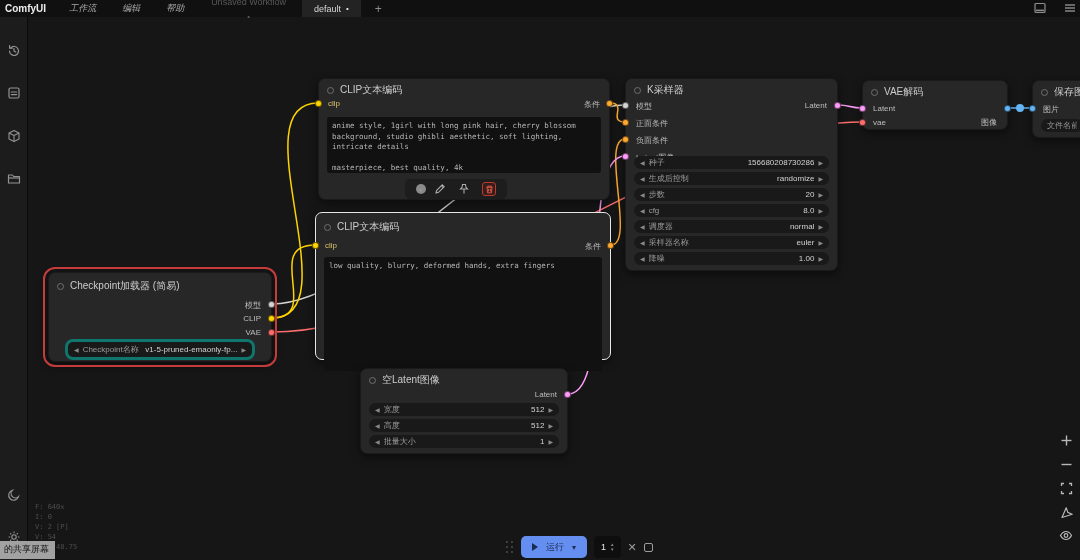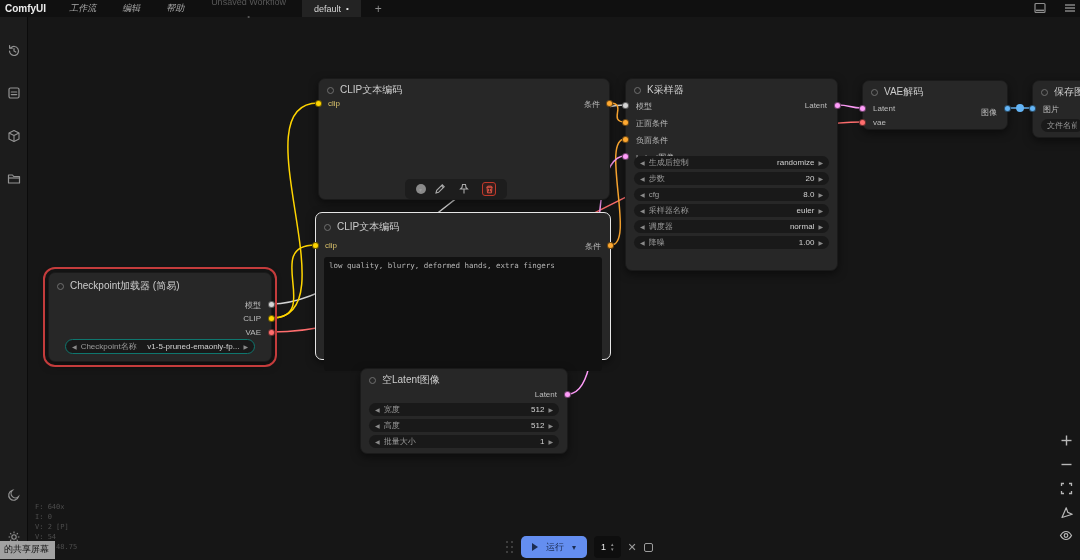--- a/index.html
+++ b/index.html
@@ -164,20 +164,23 @@
 
 <div class="node" style="left:318px;top:78px;width:292px;height:122px">
   <div class="node-title">
     <span class="collapse-dot"></span>
     <span>CLIP文本编码</span>
   </div>
   <i class="iodot in c-clip" style="top:21px"></i>
   <span class="io-label" style="left:9px;top:20px;color:#d8c06a">clip</span>
   <i class="iodot out c-cond" style="top:21px"></i>
   <span class="io-label right" style="right:9px;top:20px">条件</span>
+  <div class="prompt" style="top:38px;height:56px">anime style, 1girl with long pink hair, cherry blossom background, studio ghibli aesthetic, soft lighting, intricate details
+
+masterpiece, best quality, 4k</div>
 </div>
 
 <div class="mini-toolbar">
   <span style="display:flex;align-items:center">
     <span class="swatch"></span>
       <span class="swatch-chev">▾</span>
   </span>
   <span>
     <svg width="12" height="12" viewBox="0 0 12 12" fill="none" stroke="#aaaaaa" stroke-width="1.1">
         <path d="M2 10l.7-2.6 5.6-5.6 1.9 1.9-5.6 5.6z"></path>
@@ -208,46 +211,52 @@
   <span class="io-label" style="left:10px;top:39px">正面条件</span>
   <i class="iodot in c-cond" style="top:57px"></i>
   <span class="io-label" style="left:10px;top:56px">负面条件</span>
   <i class="iodot in c-latent" style="top:74px"></i>
   <span class="io-label" style="left:10px;top:73px">Latent图像</span>
   <i class="iodot out c-latent" style="top:23px"></i>
   <span class="io-label right" style="right:10px;top:22px">Latent</span>
   <div class="widgets" style="top:77px">
     <div class="pill">
       <span class="arr">◀</span>
+      <span class="lbl">种子</span>
+      <span class="val">156680208730286</span>
+      <span class="arr">▶</span>
+    </div>
+    <div class="pill">
+      <span class="arr">◀</span>
       <span class="lbl">生成后控制</span>
       <span class="val">randomize</span>
       <span class="arr">▶</span>
     </div>
     <div class="pill">
       <span class="arr">◀</span>
       <span class="lbl">步数</span>
       <span class="val">20</span>
       <span class="arr">▶</span>
     </div>
     <div class="pill">
       <span class="arr">◀</span>
       <span class="lbl">cfg</span>
       <span class="val">8.0</span>
       <span class="arr">▶</span>
     </div>
     <div class="pill">
       <span class="arr">◀</span>
+      <span class="lbl">调度器</span>
+      <span class="val">normal</span>
+      <span class="arr">▶</span>
+    </div>
+    <div class="pill">
+      <span class="arr">◀</span>
       <span class="lbl">采样器名称</span>
       <span class="val">euler</span>
-      <span class="arr">▶</span>
-    </div>
-    <div class="pill">
-      <span class="arr">◀</span>
-      <span class="lbl">调度器</span>
-      <span class="val">normal</span>
       <span class="arr">▶</span>
     </div>
     <div class="pill">
       <span class="arr">◀</span>
       <span class="lbl">降噪</span>
       <span class="val">1.00</span>
       <span class="arr">▶</span>
     </div>
   </div>
 </div>
@@ -255,21 +264,21 @@
 <div class="node" style="left:862px;top:80px;width:146px;height:50px">
   <div class="node-title">
     <span class="collapse-dot"></span>
     <span>VAE解码</span>
   </div>
   <i class="iodot in c-latent" style="top:24px"></i>
   <span class="io-label" style="left:10px;top:23px">Latent</span>
   <i class="iodot in c-vae" style="top:38px"></i>
   <span class="io-label" style="left:10px;top:37px">vae</span>
   <i class="iodot out c-image" style="top:24px"></i>
-  <span class="io-label right" style="right:10px;top:26px">图像</span>
+  <span class="io-label right" style="right:10px;top:36px">图像</span>
 </div>
 
 <div class="node" style="left:1032px;top:80px;width:60px;height:58px">
   <div class="node-title">
     <span class="collapse-dot"></span>
     <span>保存图...</span>
   </div>
   <i class="iodot in c-image" style="top:24px"></i>
   <span class="io-label" style="left:10px;top:23px">图片</span>
   <div class="widgets" style="top:38px">
@@ -296,21 +305,21 @@
     <span class="collapse-dot"></span>
     <span>Checkpoint加载器 (简易)</span>
   </div>
   <i class="iodot out c-model" style="top:28px"></i>
   <span class="io-label right" style="right:10px;top:27px">模型</span>
   <i class="iodot out c-clip" style="top:42px"></i>
   <span class="io-label right" style="right:10px;top:41px">CLIP</span>
   <i class="iodot out c-vae" style="top:56px"></i>
   <span class="io-label right" style="right:10px;top:55px">VAE</span>
   <div class="widgets" style="top:66px;left:16px;right:16px">
-    <div class="pill" style="height:15px;border-radius:8px;border:1px solid #0f766e">
+    <div class="pill" style="height:21px;border-radius:8px;border:3px solid #0f766e">
       <span class="arr">◀</span>
       <span class="lbl">Checkpoint名称</span>
       <span class="val">v1-5-pruned-emaonly-fp...</span>
       <span class="arr">▶</span>
     </div>
   </div>
 </div>
 
 <div class="node" style="left:360px;top:368px;width:208px;height:86px">
   <div class="node-title">

